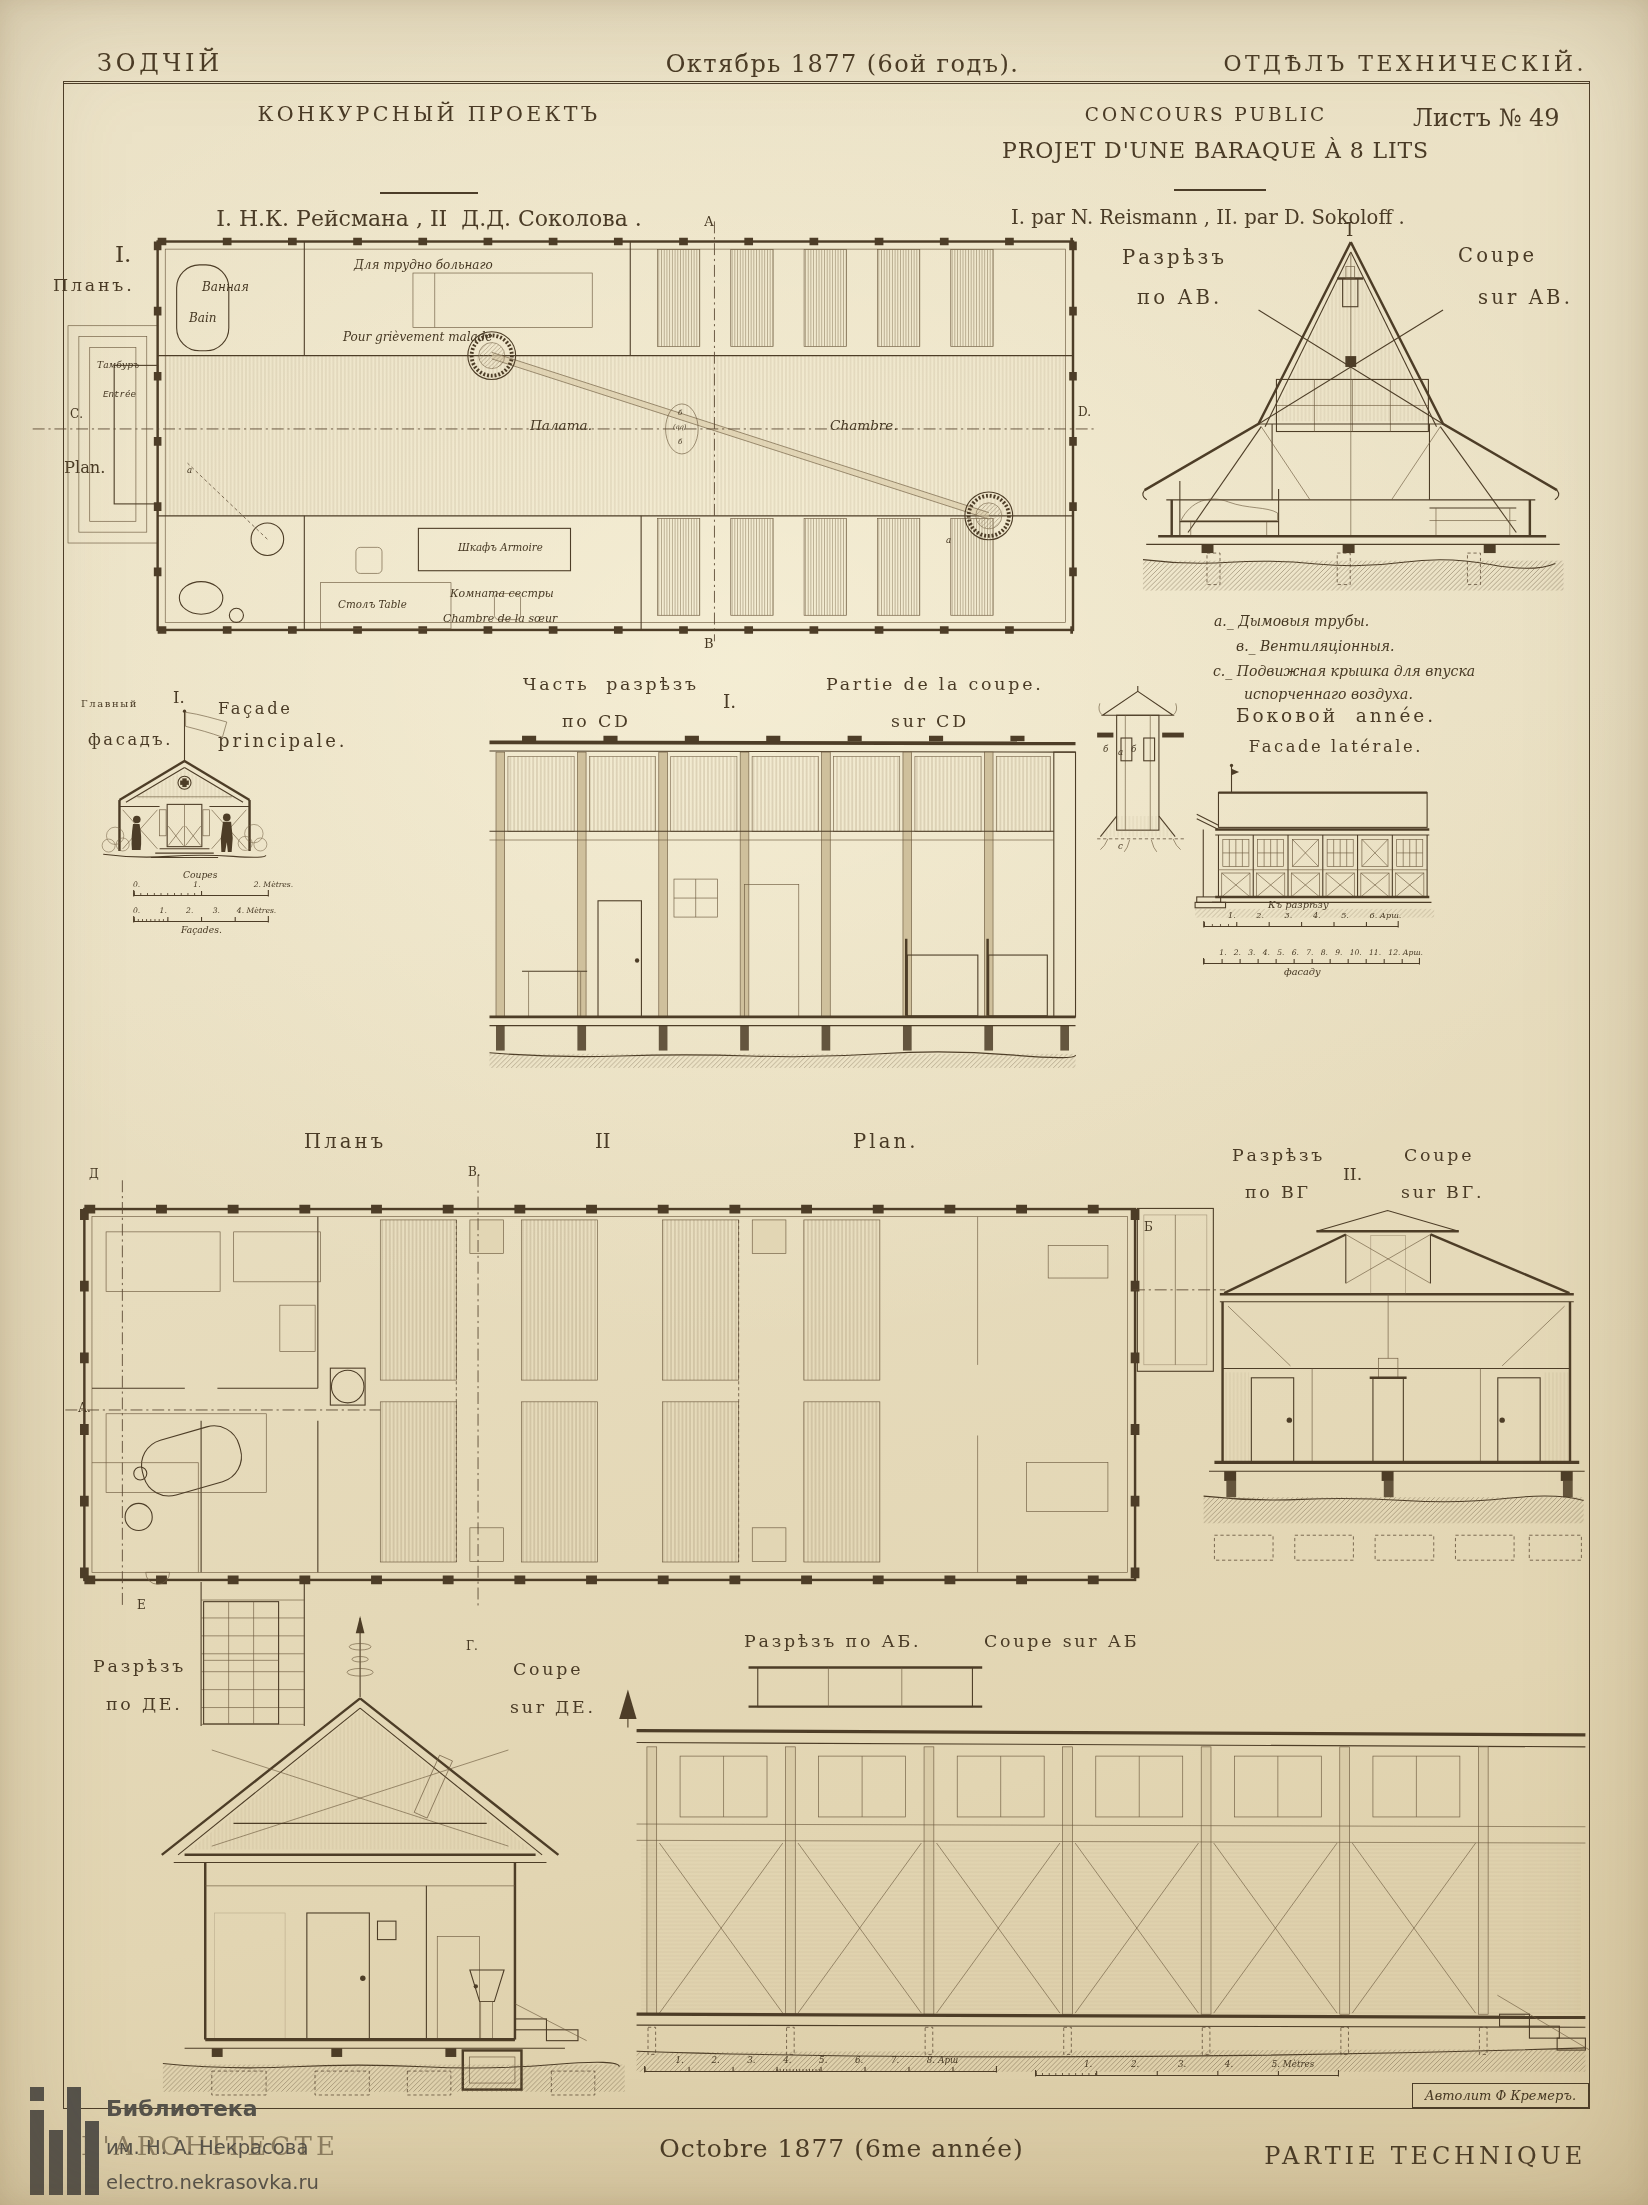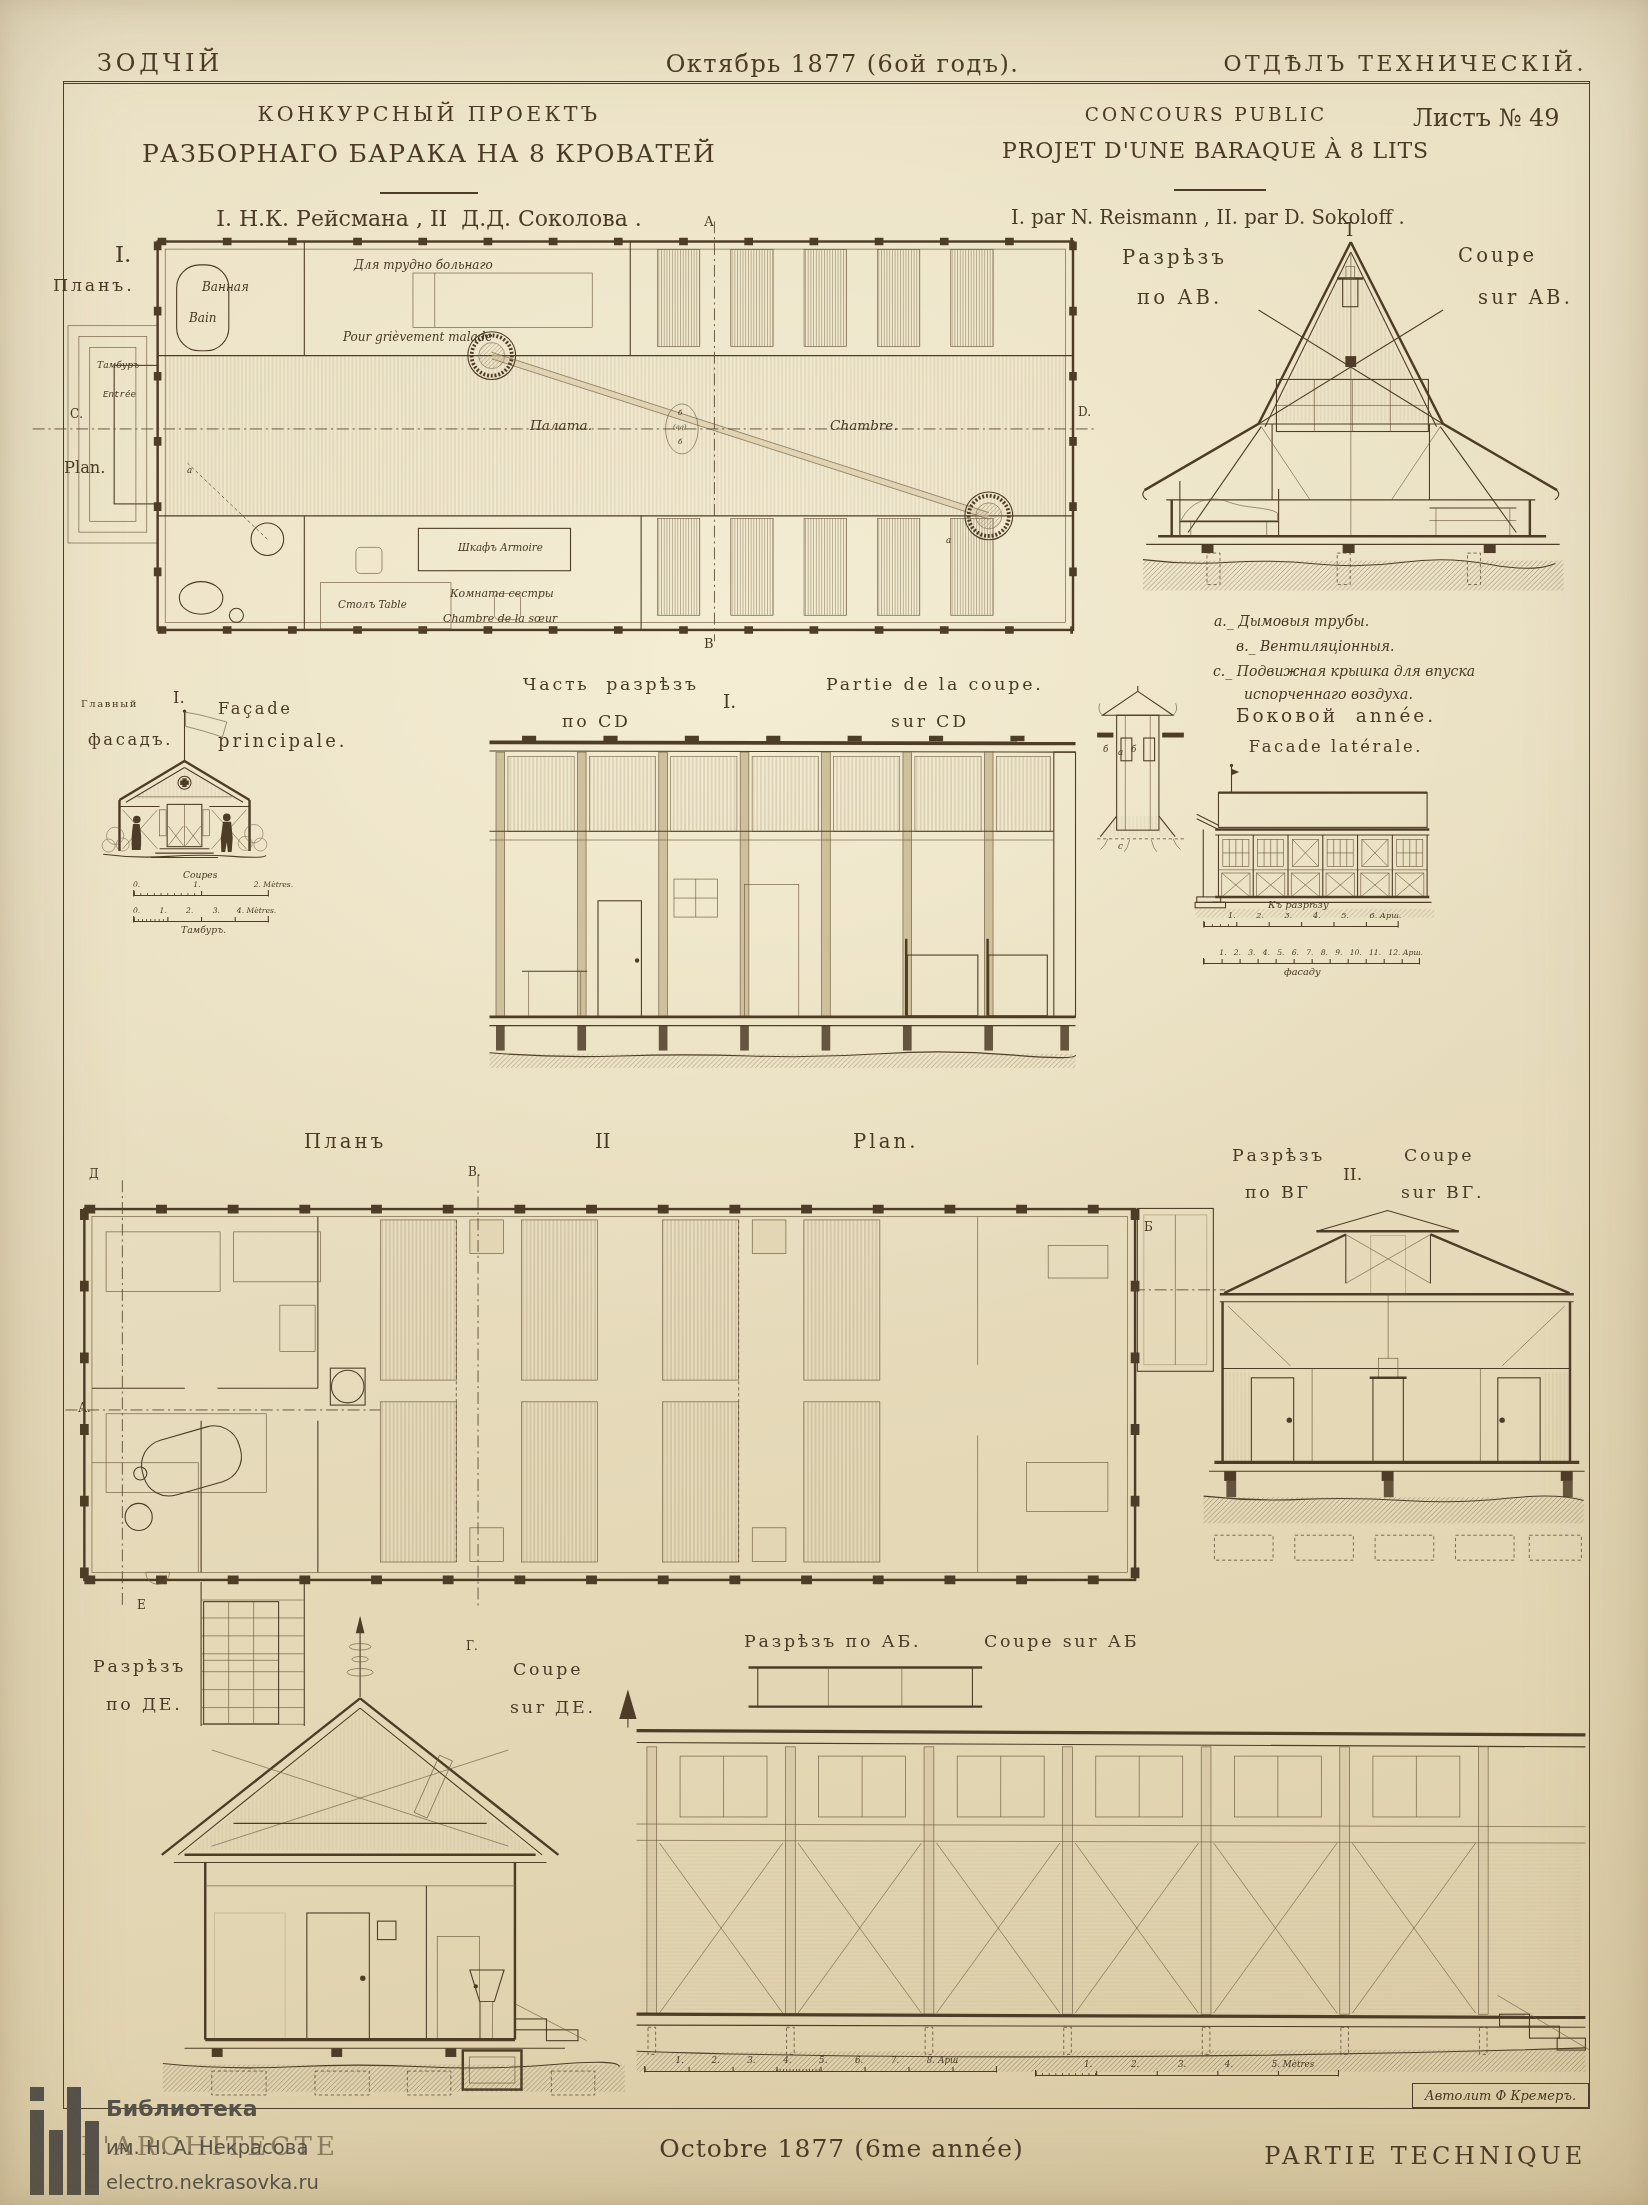--- a/index.html
+++ b/index.html
@@ -60,21 +60,20 @@
     </defs>
   </svg>
 
   <div class="disp eng" style="left:97px;top:49px;font-size:24px;">ЗОДЧІЙ</div>
   <div class="disp" style="left:598px;top:50px;width:489px;text-align:center;font-size:24px;letter-spacing:.06em;">Октябрь 1877 (6ой годъ).</div>
   <div class="disp eng" style="left:1212px;top:51px;width:375px;text-align:right;font-size:22px;">ОТДѢЛЪ ТЕХНИЧЕСКІЙ.</div>
 
   <div class="plate"></div>
 
   <div class="disp eng" style="left:179px;top:102px;width:500px;text-align:center;font-size:20.6px;">КОНКУРСНЫЙ ПРОЕКТЪ</div>
-  <div class="disp" style="left:130px;top:139px;width:598px;text-align:center;font-size:25px;letter-spacing:.05em;">РАЗБОРНАГО БАРАКА НА 8 КРОВАТЕЙ</div>
   <div class="rule" style="left:380px;top:192px;width:98px;"></div>
   <div class="disp" style="left:179px;top:206px;width:500px;text-align:center;font-size:22px;">I. Н.К. Рейсмана , II  Д.Д. Соколова .</div>
 
   <div class="disp eng" style="left:1081px;top:104px;width:250px;text-align:center;font-size:18.5px;">CONCOURS PUBLIC</div>
   <div class="disp" style="left:1002px;top:138px;width:402px;text-align:center;font-size:22px;letter-spacing:.04em;">PROJET D'UNE BARAQUE À 8 LITS</div>
   <div class="rule" style="left:1174px;top:189px;width:92px;"></div>
   <div class="disp" style="left:1011px;top:206px;width:380px;text-align:center;font-size:19.6px;">I. par N. Reismann , II. par D. Sokoloff .</div>
   <div class="disp" style="left:1413px;top:104px;width:174px;font-size:24px;">Листъ № 49</div>
 
   <div class="disp" style="left:115px;top:241px;font-size:23px;">I.</div>
@@ -293,21 +292,21 @@
       </svg>
   </div>
   <div class="sb" style="left:133px;top:906px;width:136px;">
     <div class="t" style="font-size:7.6px;">0.        1.        2.        3.       4. Mètres.</div>
     <svg width="136" height="8.7" viewBox="0 0 250 16">
         <line x1="1" y1="12" x2="249" y2="12" class="k1"></line>
         <line x1="1" y1="8" x2="249" y2="8" stroke="#4d3d27" stroke-width="9" stroke-dasharray="2 60"></line>
         <line x1="1" y1="10" x2="63" y2="10" stroke="#4d3d27" stroke-width="5" stroke-dasharray="1.5 6.2"></line>
         <path d="M1,2 V14 M249,2 V14" class="k1"></path>
       </svg>
-    <div class="t" style="font-size:9.2px;margin-left:48px;">Тамбуръ.</div>
+    <div class="t" style="font-size:9.2px;margin-left:48px;">Façades.</div>
   </div>
 
   <div class="disp eng" style="left:523px;top:674px;font-size:17.4px;">Часть  разрѣзъ</div>
   <div class="disp eng" style="left:562px;top:711px;font-size:17.4px;">по CD</div>
   <div class="disp" style="left:723px;top:691px;font-size:18.5px;">I.</div>
   <div class="disp eng" style="left:826px;top:674px;font-size:17.4px;">Partie de la coupe.</div>
   <div class="disp eng" style="left:891px;top:711px;font-size:17.4px;">sur CD</div>
 
   <svg class="draw" style="left:489px;top:738px" width="587" height="331" viewBox="0 0 1080 610">
     <line x1="0" y1="8" x2="1080" y2="10" stroke="#4d3d27" stroke-width="7"></line>

